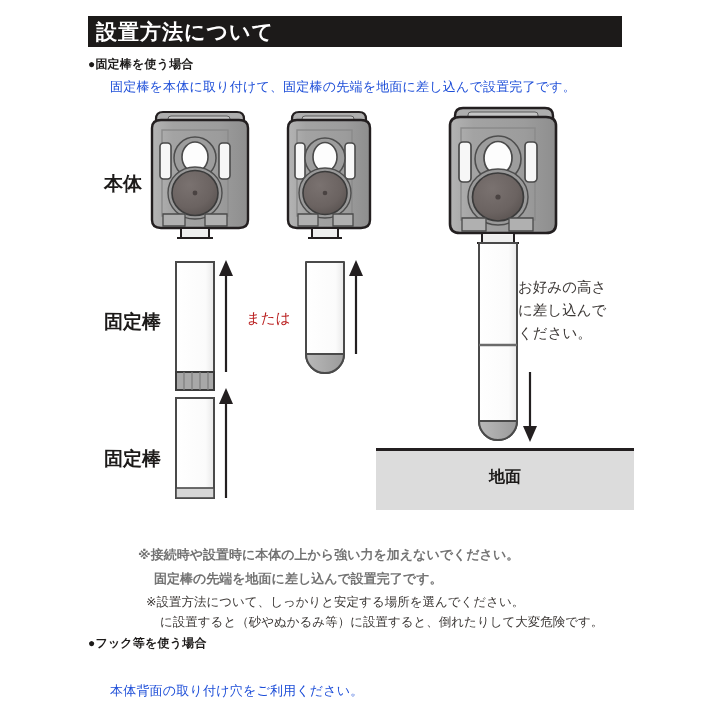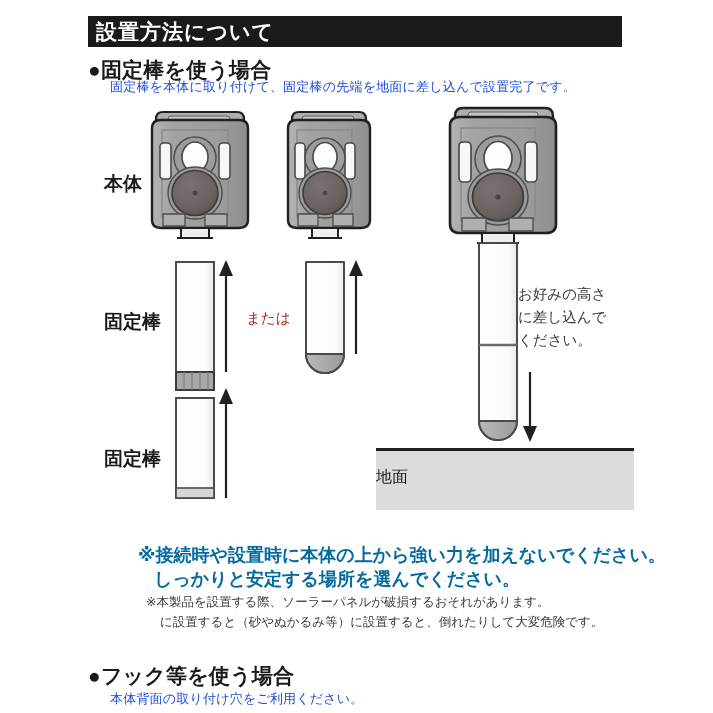--- a/index.html
+++ b/index.html
@@ -37,38 +37,39 @@
     color: #ffffff;
     font-size: 21px;
     font-weight: bold;
     letter-spacing: 1px;
     white-space: nowrap;
   }
 
   
   .sec-head {
     position: absolute;
-    font-size: 21px;
+    font-size: 12px;
     font-weight: bold;
     color: #1c1a19;
     white-space: nowrap;
     letter-spacing: 0.2px;
+    font-family: Liberation Mono, monospace;
   }
   .sec-body {
     position: absolute;
     font-size: 13px;
     color: #1d4ed8;
     white-space: nowrap;
     letter-spacing: 0.2px;
   }
 
   #head-rod   { left: 88px;  top: 56px; }
   #body-rod   { left: 110px; top: 78px; }
-  #head-hook  { left: 88px;  top: 662px; }
-  #body-hook  { left: 110px; top: 682px; margin-top: 8px; }
+  #head-hook  { left: 88px;  top: 635px; }
+  #body-hook  { left: 110px; top: 682px; }
 
   
   .side-label {
     position: absolute;
     font-size: 19px;
     font-weight: bold;
     color: #1c1a19;
     white-space: nowrap;
   }
   #label-body  { left: 104px; top: 171px; }
@@ -80,21 +81,21 @@
     position: absolute;
     left: 246px;
     top: 309px;
     font-size: 14.5px;
     color: #b91c1c;
     white-space: nowrap;
   }
   #height-note {
     position: absolute;
     left: 518px;
-    top: 283px;
+    top: 276px;
     font-size: 14.5px;
     color: #3c3836;
     line-height: 23px;
     white-space: nowrap;
   }
 
   
   #ground-box {
     position: absolute;
     left: 376px;
@@ -103,33 +104,34 @@
     height: 62px;
     background: #dcdcdc;
     border-top: 3px solid #231f20;
     box-sizing: border-box;
   }
   #ground-label {
     position: absolute;
     left: 0;
     right: 0;
     top: 16px;
+    text-align: center;
     font-size: 16px;
-    font-weight: normal;
+    font-weight: bold;
     color: #1c1a19;
   }
 
   
   #warn-strong {
     position: absolute;
     left: 138px;
     top: 543px;
-    font-size: 18px;
-    font-weight: bold;
-    color: #0369a1;
+    font-size: 13px;
+    font-weight: bold;
+    color: #737373;
     line-height: 24px;
     white-space: nowrap;
   }
   #warn-strong .ln2 { padding-left: 16px; display: block; }
 
   #warn-small {
     position: absolute;
     left: 146px;
     top: 592px;
     font-size: 12.5px;
@@ -172,25 +174,25 @@
     <div>に差し込んで</div>
     <div>ください。</div>
   </div>
 
   <div id="ground-box">
     <div id="ground-label">地面</div>
   </div>
 
   <div id="warn-strong">
     <span>※接続時や設置時に本体の上から強い力を加えないでください。</span>
-    <span class="ln2">しっかりと安定する場所を選んでください。</span>
+    <span class="ln2">固定棒の先端を地面に差し込んで設置完了です。</span>
   </div>
 
   <div id="warn-small">
-    <span>※本製品を設置する際、ソーラーパネルが破損するおそれがあります。</span>
+    <span>※設置方法について、しっかりと安定する場所を選んでください。</span>
     <span class="ln2">に設置すると（砂やぬかるみ等）に設置すると、倒れたりして大変危険です。</span>
   </div>
 
   <div class="sec-head" id="head-hook">●フック等を使う場合</div>
   <div class="sec-body" id="body-hook">本体背面の取り付け穴をご利用ください。</div>
 
   <svg id="diagram" viewBox="0 0 713 713">
     <defs>
       <linearGradient id="bodyGrad" x1="0" y1="0" x2="1" y2="0">
         <stop offset="0%" stop-color="#b4b4b4"></stop>

